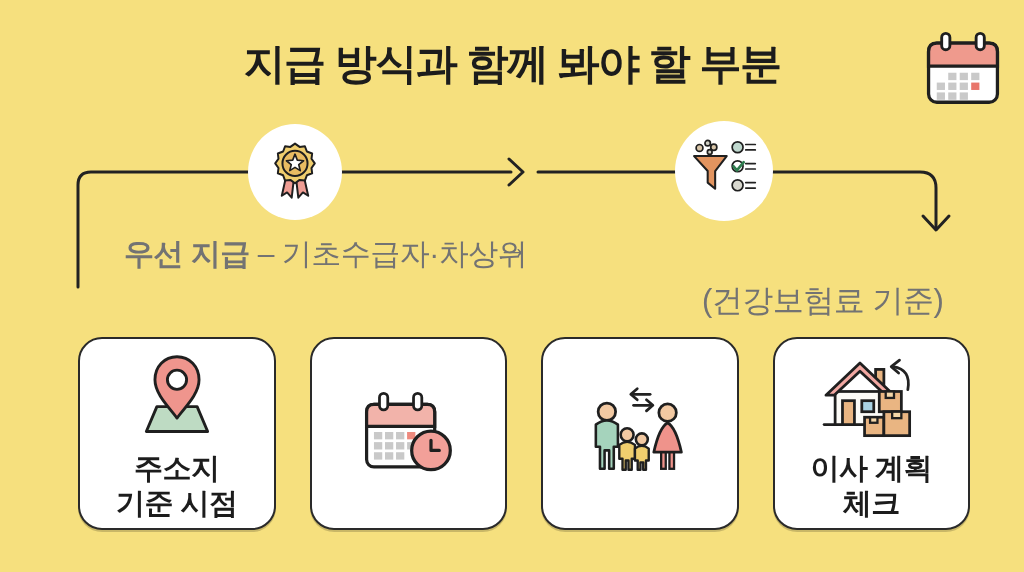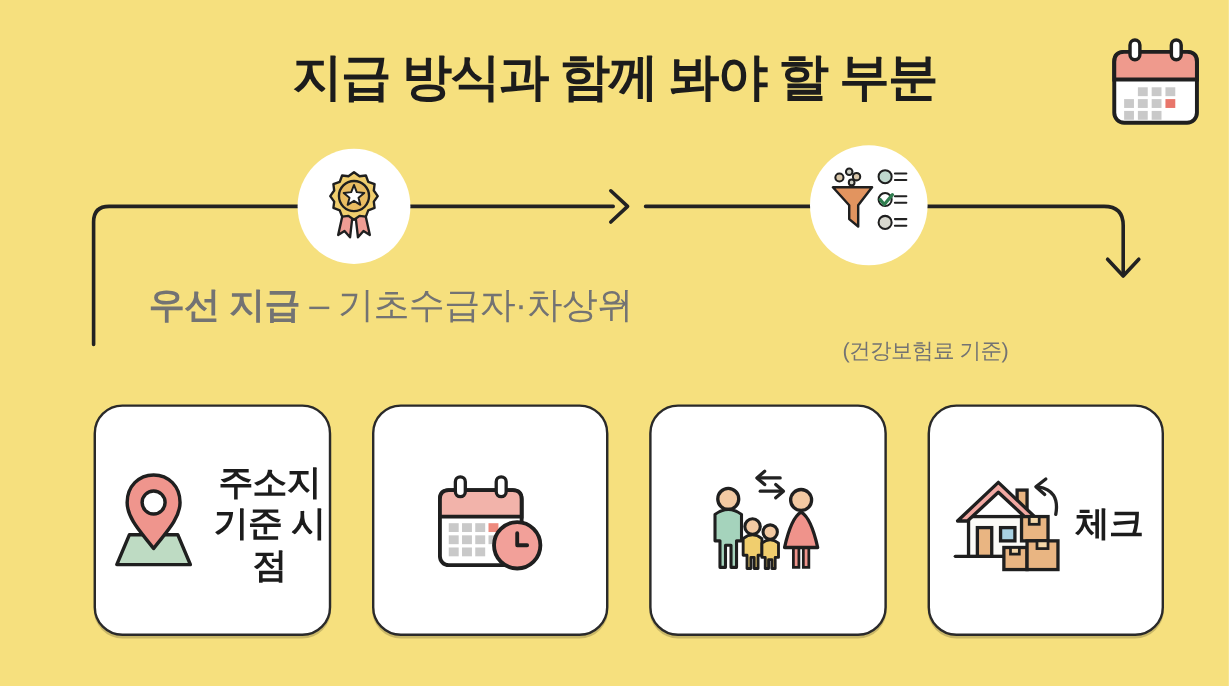--- a/index.html
+++ b/index.html
@@ -18,26 +18,26 @@
                  display:flex; align-items:center; justify-content:center; }
   .circle-medal  { left:248px; top:124px; width:94px; height:96px; }
   .circle-funnel { left:675px; top:121px; width:98px; height:100px; }
 
   .flow-label { position:absolute; font-size:30px; white-space:nowrap; color:#737373;
                 letter-spacing:-0.5px; font-weight:500; }
   .flow-label b { font-weight:800; }
   .label-step1 { left:124px; top:234px; }
   .label-arrow { left:497px; top:229px; font-size:32px; font-weight:600; }
   .label-step2 { left:566px; top:234px; }
-  .label-sub   { left:702px; top:280px; font-size:18px; font-weight:500;text-align:center; }
+  .label-sub   { left:702px; top:280px; font-size:31px; font-weight:500;text-align:center; }
 
   .cards { position:absolute; left:78px; top:337px; width:892px; height:193px;
            display:flex; gap:34px; }
   .card { flex:1; background:#FFFFFF; border:2.5px solid #2A2A2A; border-radius:24px;
-          display:flex; flex-direction:row; align-items:center; justify-content:center;
+          display:flex; flex-direction:column; align-items:center; justify-content:center;
           box-shadow:0 2px 0 rgba(0,0,0,0.18); }
   .card-icon { height:96px; display:flex; align-items:flex-end; justify-content:center; }
   .card-label { margin-top:8px; font-size:29px; font-weight:800; text-align:center;
                 line-height:1.18; letter-spacing:-0.5px; color:#1C1C1C; }
 </style>
 </head>
 <body>
 
 <div id="app">
 
@@ -202,18 +202,19 @@
           </g>
           <rect x="64" y="44" width="24" height="22" fill="#E9B582" stroke="#1F1F1F" stroke-width="3"></rect>
           <rect x="71" y="44" width="9" height="7" fill="#F4D7A9" stroke="#1F1F1F" stroke-width="2.5"></rect>
           <rect x="48" y="72" width="21" height="20" fill="#E9B582" stroke="#1F1F1F" stroke-width="3"></rect>
           <rect x="54" y="72" width="8" height="6" fill="#F4D7A9" stroke="#1F1F1F" stroke-width="2.5"></rect>
           <rect x="69" y="66" width="28" height="26" fill="#E9B582" stroke="#1F1F1F" stroke-width="3"></rect>
           <rect x="78" y="66" width="10" height="7" fill="#F4D7A9" stroke="#1F1F1F" stroke-width="2.5"></rect>
         </svg>
       </span>
       <div class="card-label">
+        <div>이사 계획</div>
         <div>체크</div>
       </div>
     </div>
 
   </div>
 </div>
 
 </body></html>

